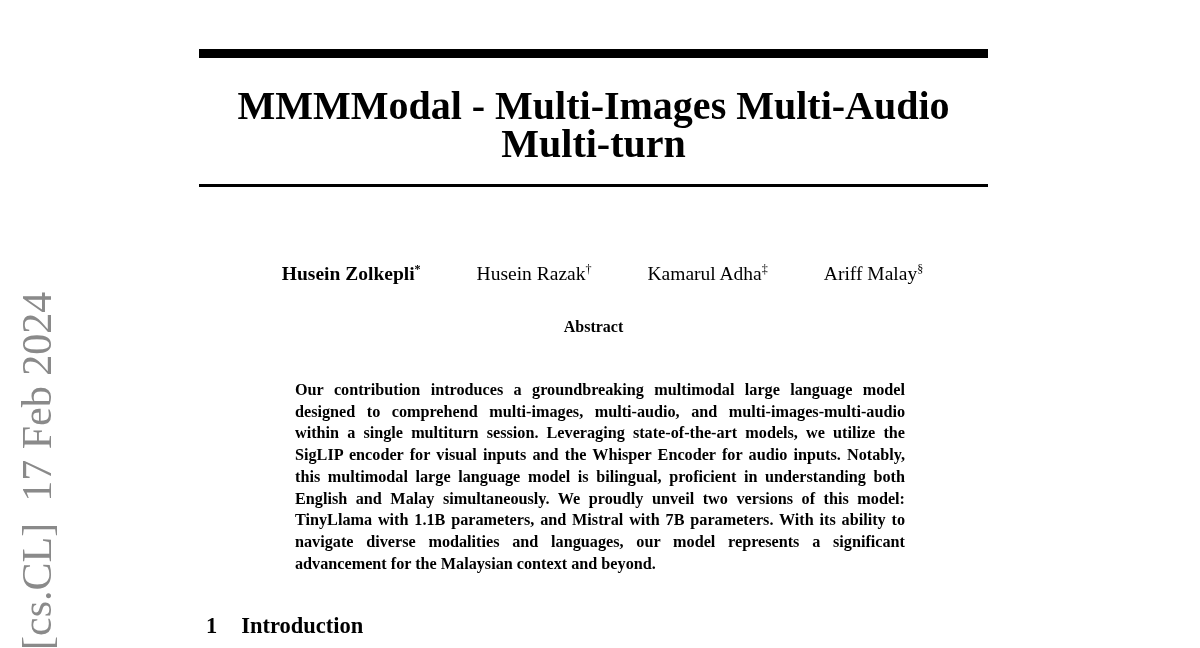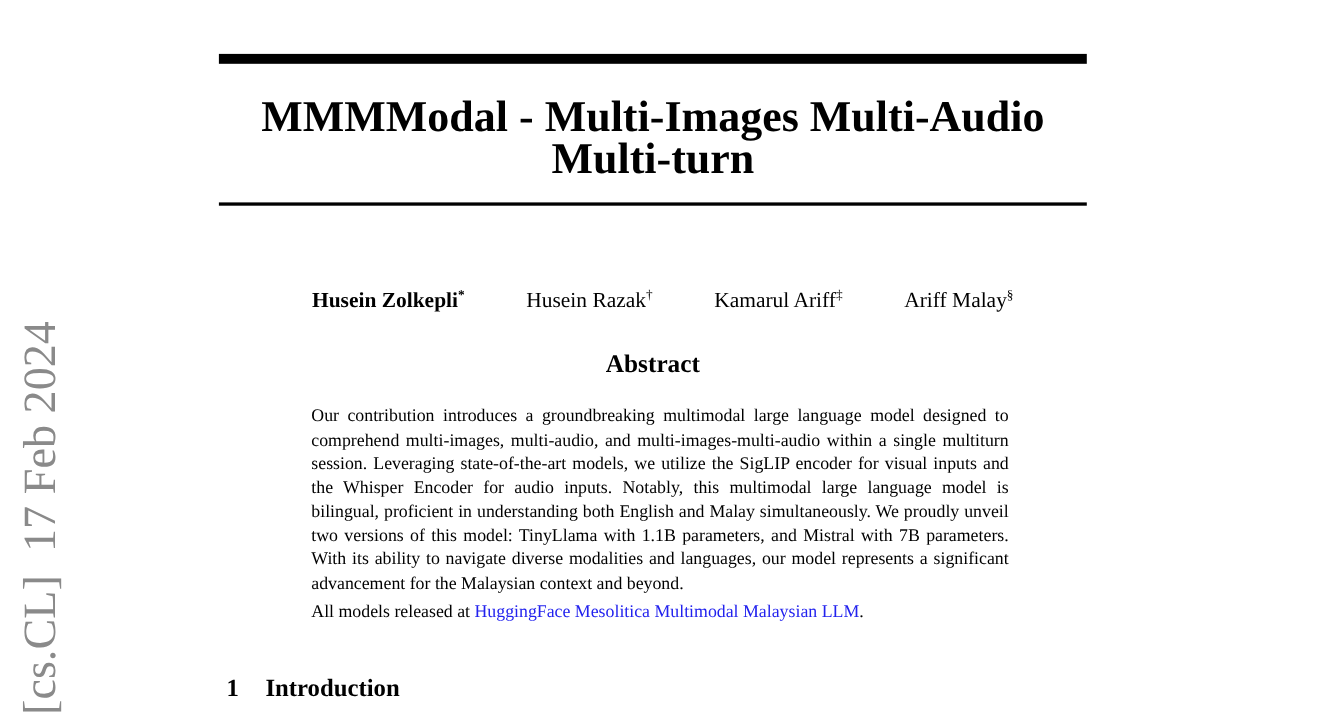--- a/index.html
+++ b/index.html
@@ -26,27 +26,27 @@
   }
   .authors-row {
     position: absolute; left: 208px; top: 239px; width: 789px;
     display: flex; justify-content: center; gap: 56px;
     font-size: 19.5px; white-space: nowrap; margin-top: 24px;
   }
   .author-first { font-weight: bold; }
   sup.mark { font-size: 62%; line-height: 0; vertical-align: super; }
   .abstract-heading {
     position: absolute; left: 199px; top: 318px; width: 789px;
-    text-align: center; font-weight: bold; font-size: 23px;
+    text-align: center; font-weight: bold; font-size: 16px;
   }
   .abstract-block {
     position: absolute; left: 279px; top: 364px; width: 642px;
     font-size: 16.2px; line-height: 21.7px;
   }
-  .abstract-block p { margin: 4px; }
+  .abstract-block p { margin: 16px; font-weight: bold; }
   .abstract-main { text-align: justify; }
   a.release-link { color: #2222ee; text-decoration: none; }
   .section-heading {
     position: absolute; left: 206px; top: 612px;
     font-size: 22.5px; font-weight: bold; line-height: 28px;
   }
   .section-number { display: inline-block; }
   .section-title { display: inline-block; margin-left: 24px; }
   .arxiv-watermark {
     position: absolute; left: 16px; top: 650px;
@@ -66,28 +66,25 @@
 
 <h1 class="paper-title" style="margin:0;">
   <span>MMMModal - Multi-Images Multi-Audio Multi-turn</span><br>
 </h1>
 
 <div class="rule-thin"></div>
 
 <div class="authors-row">
   <span class="author author-first"><span>Husein Zolkepli</span><sup class="mark">*</sup></span>
   <span class="author"><span>Husein Razak</span><sup class="mark">†</sup></span>
-  <span class="author"><span>Kamarul Ariff</span><sup class="mark">‡</sup></span>
+  <span class="author"><span>Kamarul Adha</span><sup class="mark">‡</sup></span>
   <span class="author"><span>Ariff Malay</span><sup class="mark">§</sup></span>
 </div>
 
 <div class="abstract-heading">Abstract</div>
 
 <div class="abstract-block">
   <p class="abstract-main">Our contribution introduces a groundbreaking multimodal large language model designed to comprehend multi-images, multi-audio, and multi-images-multi-audio within a single multiturn session. Leveraging state-of-the-art models, we utilize the SigLIP encoder for visual inputs and the Whisper Encoder for audio inputs. Notably, this multimodal large language model is bilingual, proficient in understanding both English and Malay simultaneously. We proudly unveil two versions of this model: TinyLlama with 1.1B parameters, and Mistral with 7B parameters. With its ability to navigate diverse modalities and languages, our model represents a significant advancement for the Malaysian context and beyond.</p>
-  <p class="abstract-release">
-    <span>All models released at </span><a href="#" class="release-link">HuggingFace Mesolitica Multimodal Malaysian LLM</a><span>.</span>
-  </p>
 </div>
 
 <div class="section-heading">
   <span class="section-number">1</span><span class="section-title">Introduction</span>
 </div>
 
 </body></html>

